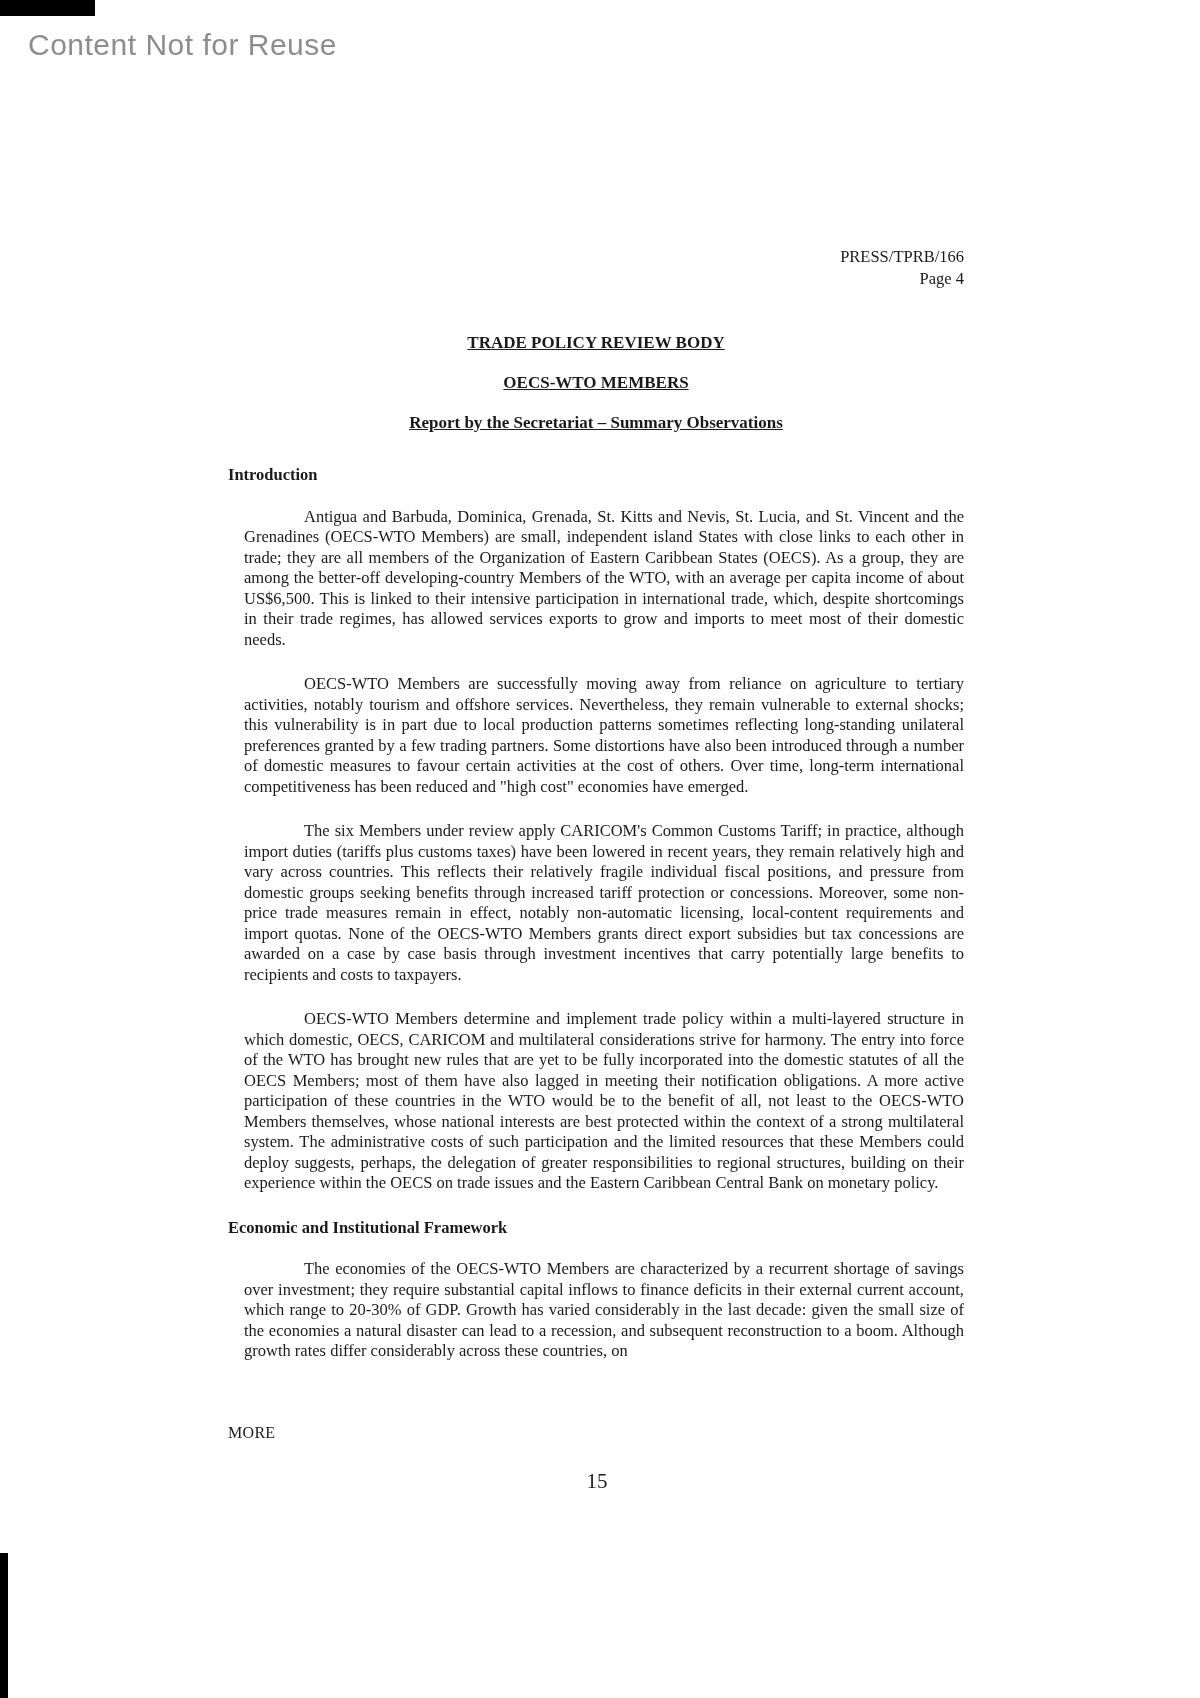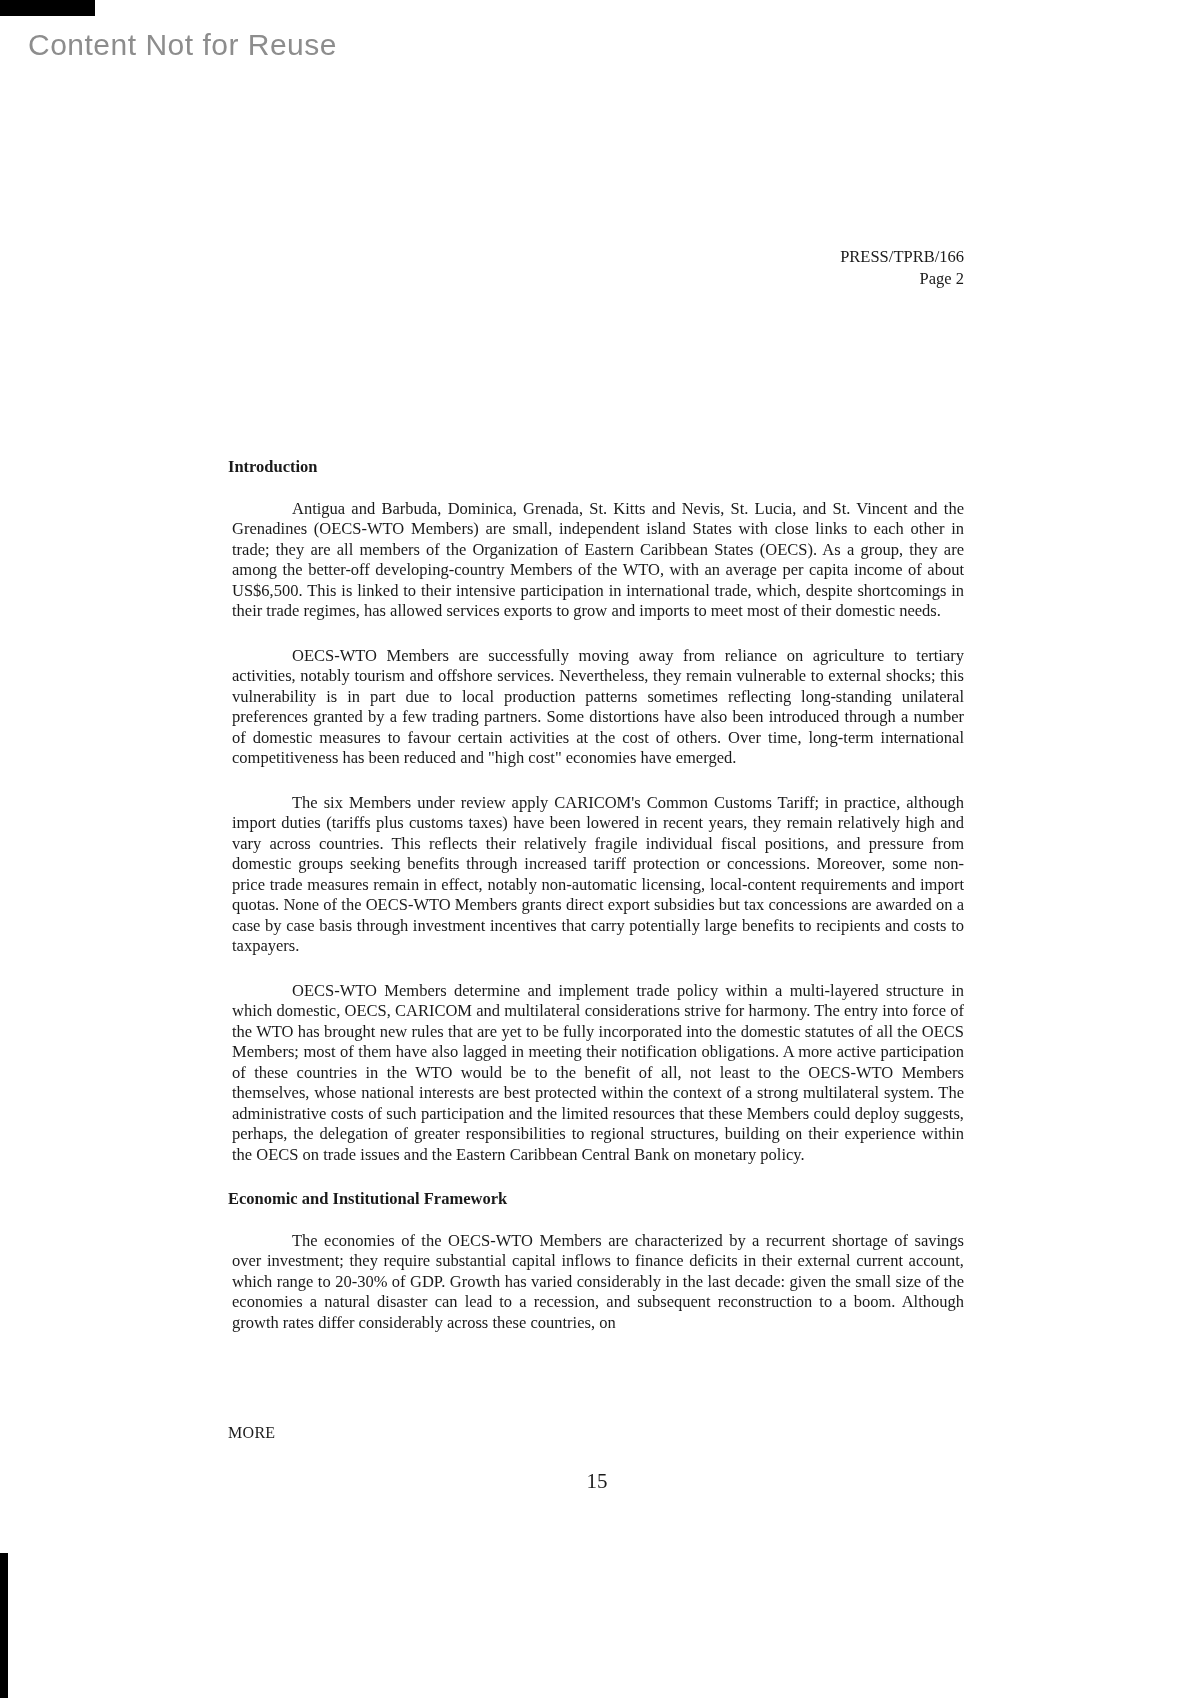--- a/index.html
+++ b/index.html
@@ -51,25 +51,25 @@
     position: absolute;
     top: 453px;
     left: 228px;
     width: 736px;
     font-size: 16.5px;
     line-height: 20.5px;
   }
   .section-heading {
     font-size: 16.5px;
     font-weight: bold;
-    margin: 4px 0 21px 0;
+    margin: 12px 0 21px 0;
   }
   .section-heading.later { margin-top: 17px; }
   .doc-body p {
-    margin: 0 0 24px 4px;
+    margin: 0 0 24px 16px;
     text-align: justify;
     text-indent: 60px;
   }
   .more-marker {
     position: absolute;
     left: 228px;
     top: 1424px;
     font-size: 16px;
     letter-spacing: 0.3px;
     text-align: center;
@@ -88,23 +88,28 @@
 
 <div class="page">
 
   <div class="scan-mark corner"></div>
   <div class="scan-mark edge"></div>
 
   <div class="watermark">Content Not for Reuse</div>
 
   <div class="doc-ref">
     <div>PRESS/TPRB/166</div>
-    <div>Page 2</div>
+    <div>Page 4</div>
   </div>
 
+  <div class="titles">
+    <div class="title">TRADE POLICY REVIEW BODY</div>
+    <div class="title">OECS-WTO MEMBERS</div>
+    <div class="title">Report by the Secretariat – Summary Observations</div>
+  </div>
 
   <div class="doc-body">
     <div class="section-heading">Introduction</div>
     <p>Antigua and Barbuda, Dominica, Grenada, St. Kitts and Nevis, St. Lucia, and St. Vincent and the Grenadines (OECS-WTO Members) are small, independent island States with close links to each other in trade;  they are all members of the Organization of Eastern Caribbean States (OECS).  As a group, they are among the better-off developing-country Members of the WTO, with an average per capita income of about US$6,500.  This is linked to their intensive participation in international trade, which, despite shortcomings in their trade regimes, has allowed services exports to grow and imports to meet most of their domestic needs.</p>
     <p>OECS-WTO Members are successfully moving away from reliance on agriculture to tertiary activities, notably tourism and offshore services.  Nevertheless, they remain vulnerable to external shocks;  this vulnerability is in part due to local production patterns sometimes reflecting long-standing unilateral preferences granted by a few trading partners.  Some distortions have also been introduced through a number of domestic measures to favour certain activities at the cost of others.  Over time, long-term international competitiveness has been reduced and "high cost" economies have emerged.</p>
     <p>The six Members under review apply CARICOM's Common Customs Tariff;  in practice, although import duties (tariffs plus customs taxes) have been lowered in recent years, they remain relatively high and vary across countries.  This reflects their relatively fragile individual fiscal positions, and pressure from domestic groups seeking benefits through increased tariff protection or concessions.  Moreover, some non-price trade measures remain in effect, notably non-automatic licensing, local-content requirements and import quotas.  None of the OECS-WTO Members grants direct export subsidies but tax concessions are awarded on a case by case basis through investment incentives that carry potentially large benefits to recipients and costs to taxpayers.</p>
     <p>OECS-WTO Members determine and implement trade policy within a multi-layered structure in which domestic, OECS, CARICOM and multilateral considerations strive for harmony.  The entry into force of the WTO has brought new rules that are yet to be fully incorporated into the domestic statutes of all the OECS Members;  most of them have also lagged in meeting their notification obligations.  A more active participation of these countries in the WTO would be to the benefit of all, not least to the OECS-WTO Members themselves, whose national interests are best protected within the context of a strong multilateral system.  The administrative costs of such participation and the limited resources that these Members could deploy suggests, perhaps, the delegation of greater responsibilities to regional structures, building on their experience within the OECS on trade issues and the Eastern Caribbean Central Bank on monetary policy.</p>
     <div class="section-heading later">Economic and Institutional Framework</div>
     <p>The economies of the OECS-WTO Members are characterized by a recurrent shortage of savings over investment;  they require substantial capital inflows to finance deficits in their external current account, which range to 20-30% of GDP.  Growth has varied considerably in the last decade:  given the small size of the economies a natural disaster can lead to a recession, and subsequent reconstruction to a boom.  Although growth rates differ considerably across these countries, on</p>
   </div>

